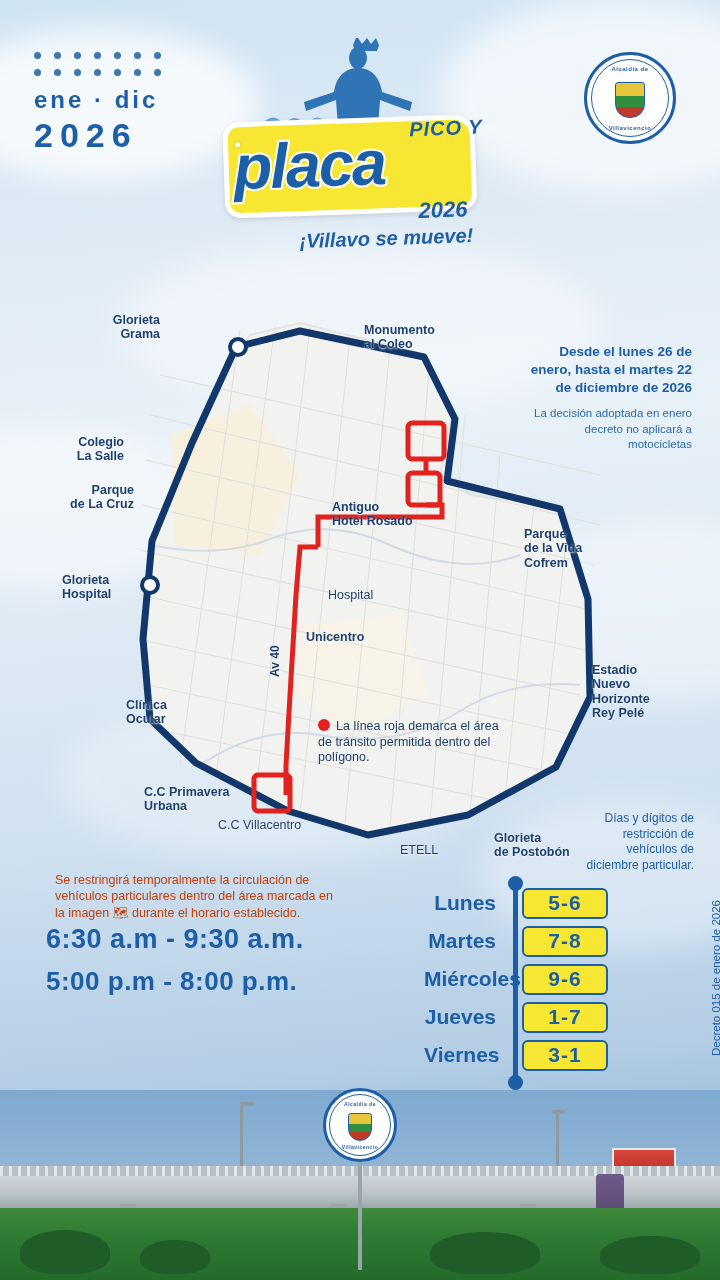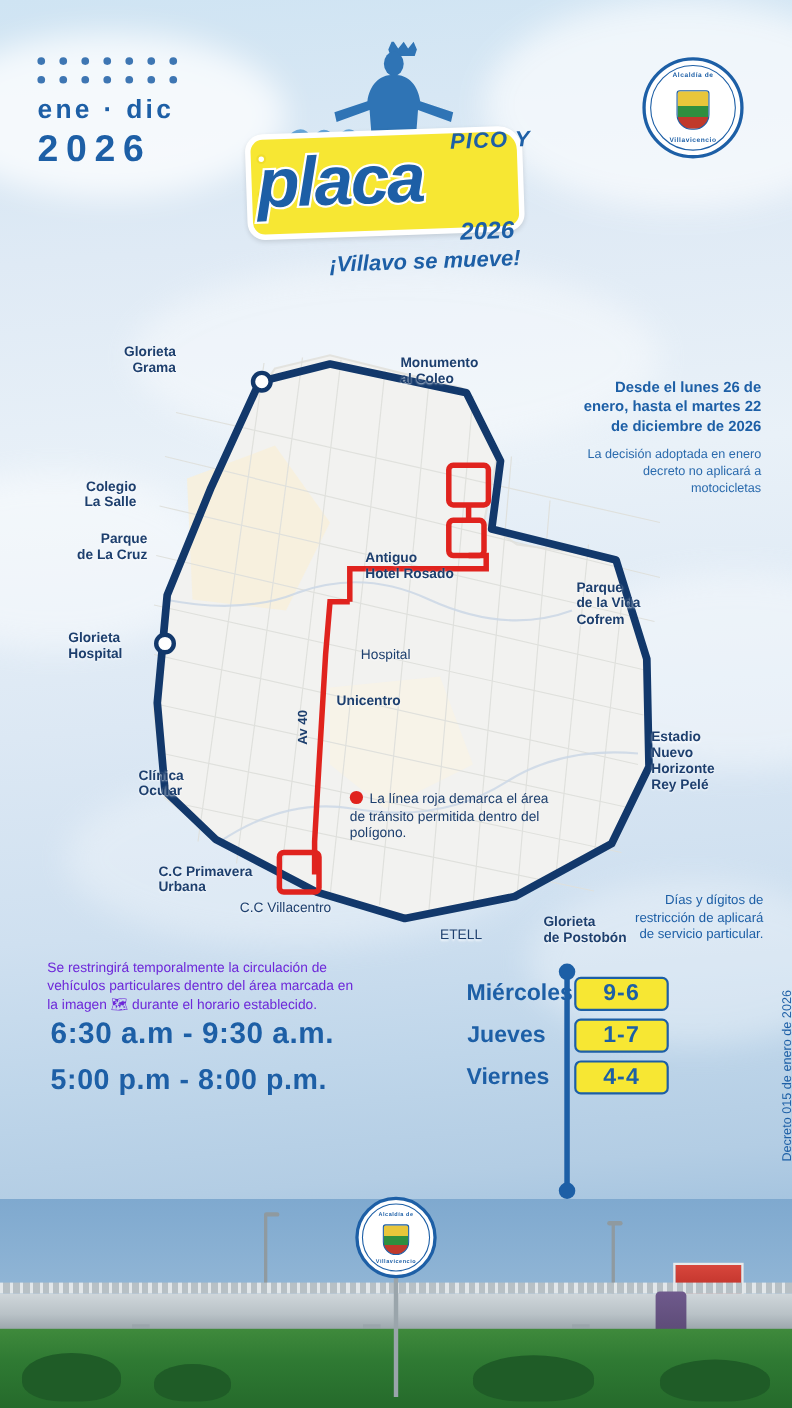--- a/index.html
+++ b/index.html
@@ -122,22 +122,22 @@
     color:#1d5fa6; font-size:12px; line-height:1.3;
   }
   .avlabel {
     position:absolute; left:268px; top:382px;
     transform: rotate(-90deg); transform-origin: left top;
     color:#1d3f6e; font-size:12px; font-weight:700;
   }
 
   
   .restrict-text {
-    position:absolute; left:43px; top:872px; width:278px;
-    color:#6d28d9; font-size:12.5px; line-height:1.3;
+    position:absolute; left:55px; top:872px; width:278px;
+    color:#c2410c; font-size:12.5px; line-height:1.3;
   }
   .time1, .time2 {
     position:absolute; left:46px; font-weight:700; color:#1d5fa6;
     letter-spacing:.5px;
   }
   .time1 { top:924px; font-size:27px; }
   .time2 { top:966px; font-size:26px; }
 
   .schedule { position:absolute; left:424px; top:885px; width:220px; }
   .sched-line {
@@ -336,42 +336,50 @@
   <div class="note-right">
     <div>Desde el lunes 26 de enero, hasta el martes 22 de diciembre de 2026</div>
     <div class="sub">La decisión adoptada en enero decreto no aplicará a motocicletas</div>
   </div>
 
   
   <div class="legend">
     <span class="dotred"></span><span>La línea roja demarca el área de tránsito permitida dentro del polígono.</span>
   </div>
 
-  <div class="note-days-right">Días y dígitos de restricción de aplicará de servicio particular.</div>
+  <div class="note-days-right">Días y dígitos de restricción de vehículos de diciembre particular.</div>
 </div>
 
 <div class="restrict-text">
   <span>Se restringirá temporalmente la circulación de vehículos particulares dentro del área marcada en la imagen 🗺 durante el horario establecido.</span>
 </div>
 <div class="time1">6:30 a.m - 9:30 a.m.</div>
 <div class="time2">5:00 p.m - 8:00 p.m.</div>
 
 <div class="schedule">
   <div class="sched-line"></div>
   <div class="sched-row">
+    <div class="sched-day">Lunes</div>
+    <div class="sched-digits">5-6</div>
+  </div>
+  <div class="sched-row">
+    <div class="sched-day">Martes</div>
+    <div class="sched-digits">7-8</div>
+  </div>
+  <div class="sched-row">
     <div class="sched-day">Miércoles</div>
     <div class="sched-digits">9-6</div>
   </div>
   <div class="sched-row">
     <div class="sched-day">Jueves</div>
     <div class="sched-digits">1-7</div>
   </div>
   <div class="sched-row">
     <div class="sched-day">Viernes</div>
-    <div class="sched-digits">4-4</div>
+    <div class="sched-digits">3-1</div>
   </div>
 </div>
 
 <div class="decree">Decreto 015 de enero de 2026</div>
 
 <div class="photo">
   <div class="sky-low"></div>
   <div class="trees-back"></div>
   <div class="lamp" style="left:240px; bottom:104px; height:72px;"></div>
   <div class="lamp-head" style="left:240px; bottom:174px;"></div>

